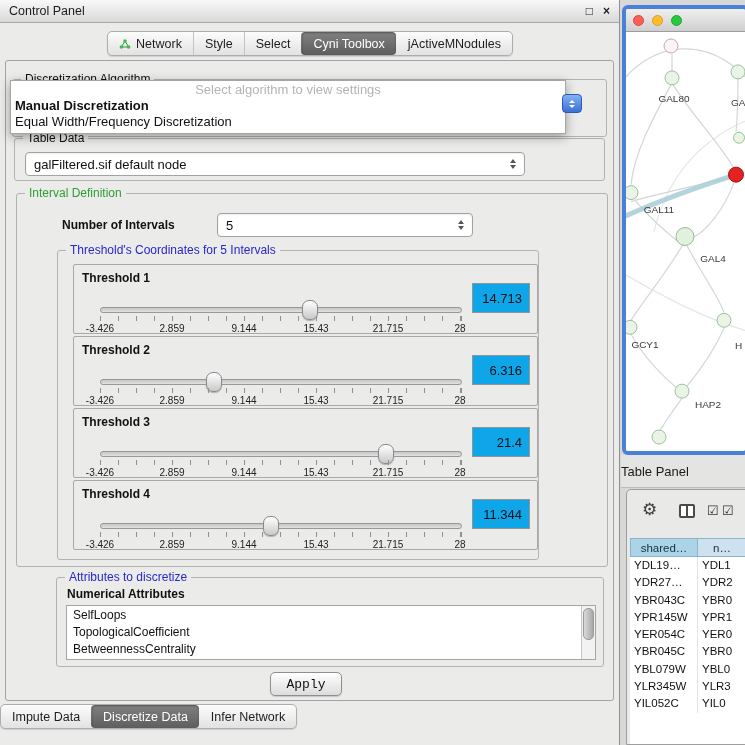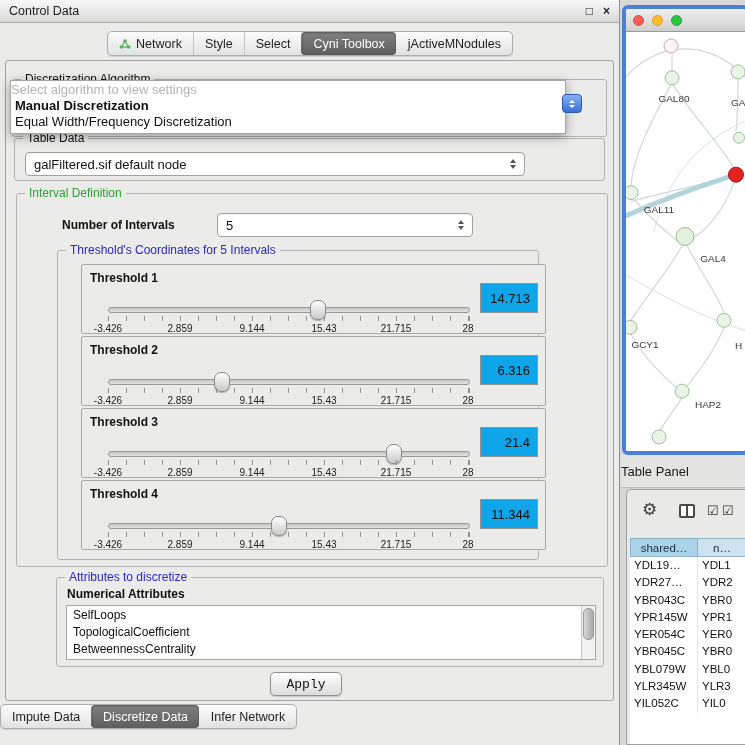--- a/index.html
+++ b/index.html
@@ -26,29 +26,29 @@
   .legend.green{color:#2e9e33;}
   .legend.blue{color:#2727cc;}
 
   .combo{position:absolute;background:#fff;border:1px solid #a2a2a2;border-radius:4px;display:flex;align-items:center;padding:0 8px;font-size:13px;color:#111;box-sizing:border-box;box-shadow:inset 0 1px 2px rgba(0,0,0,.07);}
   .combo .arrows{margin-left:auto;display:flex;flex-direction:column;align-items:center;gap:2px;padding-left:6px;}
   .tri-up{width:0;height:0;border-left:3.5px solid transparent;border-right:3.5px solid transparent;border-bottom:4px solid #555;}
   .tri-down{width:0;height:0;border-left:3.5px solid transparent;border-right:3.5px solid transparent;border-top:4px solid #555;}
 
   
   .popup{position:absolute;left:10px;top:80px;width:556px;height:54px;background:#fff;border:1px solid #a5a5a5;box-shadow:0 3px 10px rgba(0,0,0,.35);z-index:50;box-sizing:border-box;}
-  .popup .ph{height:17px;color:#b4b4b4;font-size:13px;line-height:17px;}
+  .popup .ph{height:17px;text-align:center;color:#b4b4b4;font-size:13px;line-height:17px;}
   .popup .opt{height:16px;line-height:16px;padding:0 4px;font-size:13px;color:#111;}
   .popup .opt.bold{font-weight:bold;}
   .blue-stepper{position:absolute;left:562px;top:94px;width:20px;height:19px;border-radius:4px;background:linear-gradient(#83b2f2,#3a70d8);border:1px solid #2c59b4;z-index:51;display:flex;flex-direction:column;align-items:center;justify-content:center;gap:2px;box-sizing:border-box;}
   .blue-stepper .tri-up{border-bottom-color:#fff;border-left-width:3px;border-right-width:3px;border-bottom-width:3.5px;}
   .blue-stepper .tri-down{border-top-color:#fff;border-left-width:3px;border-right-width:3px;border-top-width:3.5px;}
 
   
-  .threshold-panel{position:absolute;left:23px;width:465px;height:70px;border:1px solid #a8a8a8;border-radius:2px;background:#ebebe9;box-sizing:border-box;}
+  .threshold-panel{position:absolute;left:15px;width:465px;height:70px;border:1px solid #a8a8a8;border-radius:2px;background:#ebebe9;box-sizing:border-box;}
   .tlabel{position:absolute;left:8px;top:6px;font-weight:bold;font-size:12px;color:#111;}
   .sliderwrap{position:absolute;left:14px;top:32px;width:432px;height:36px;}
   .track{position:absolute;left:12px;top:10px;width:360px;height:4px;background:linear-gradient(#c6c6c6,#e2e2e2);border:1px solid #989898;border-radius:3px;}
   .thumb{position:absolute;top:-8px;width:14px;height:18px;border:1px solid #8a8a8a;border-radius:7px;background:linear-gradient(#ffffff,#c9c9c9);box-shadow:0 1px 1px rgba(0,0,0,.25);}
   .ticks{position:absolute;left:12px;top:19px;width:361px;height:5px;background:repeating-linear-gradient(to right,#909090 0 1px,transparent 1px 18px);border-right:1px solid #909090;}
   .scale{position:absolute;left:-18px;top:26px;width:420px;display:flex;justify-content:space-between;}
   .scale span{width:60px;text-align:center;font-size:10px;color:#222;}
   .valuebox{position:absolute;left:398px;top:18px;width:58px;height:30px;background:#0ea5e9;border:1px solid #949494;font-size:13px;color:#111;display:flex;align-items:center;justify-content:flex-end;padding-right:7px;box-sizing:border-box;}
 
   
@@ -92,21 +92,21 @@
   .netlabel{fill:#3a3a3a;font-size:10px;font-family:"Liberation Sans",sans-serif;}
 </style>
 </head>
 <body>
 
 <div class="stage">
 
   <div class="control-window">
 
     <div class="titlebar">
-      <span>Control Data</span>
+      <span>Control Panel</span>
       <span class="winctl">
         <span>□</span>
         <span style="font-weight:bold;">×</span>
       </span>
     </div>
 
     <div class="tabrow">
       <div class="tabbar">
         <div class="tab">
           <svg width="12" height="12" viewBox="0 0 12 12">

